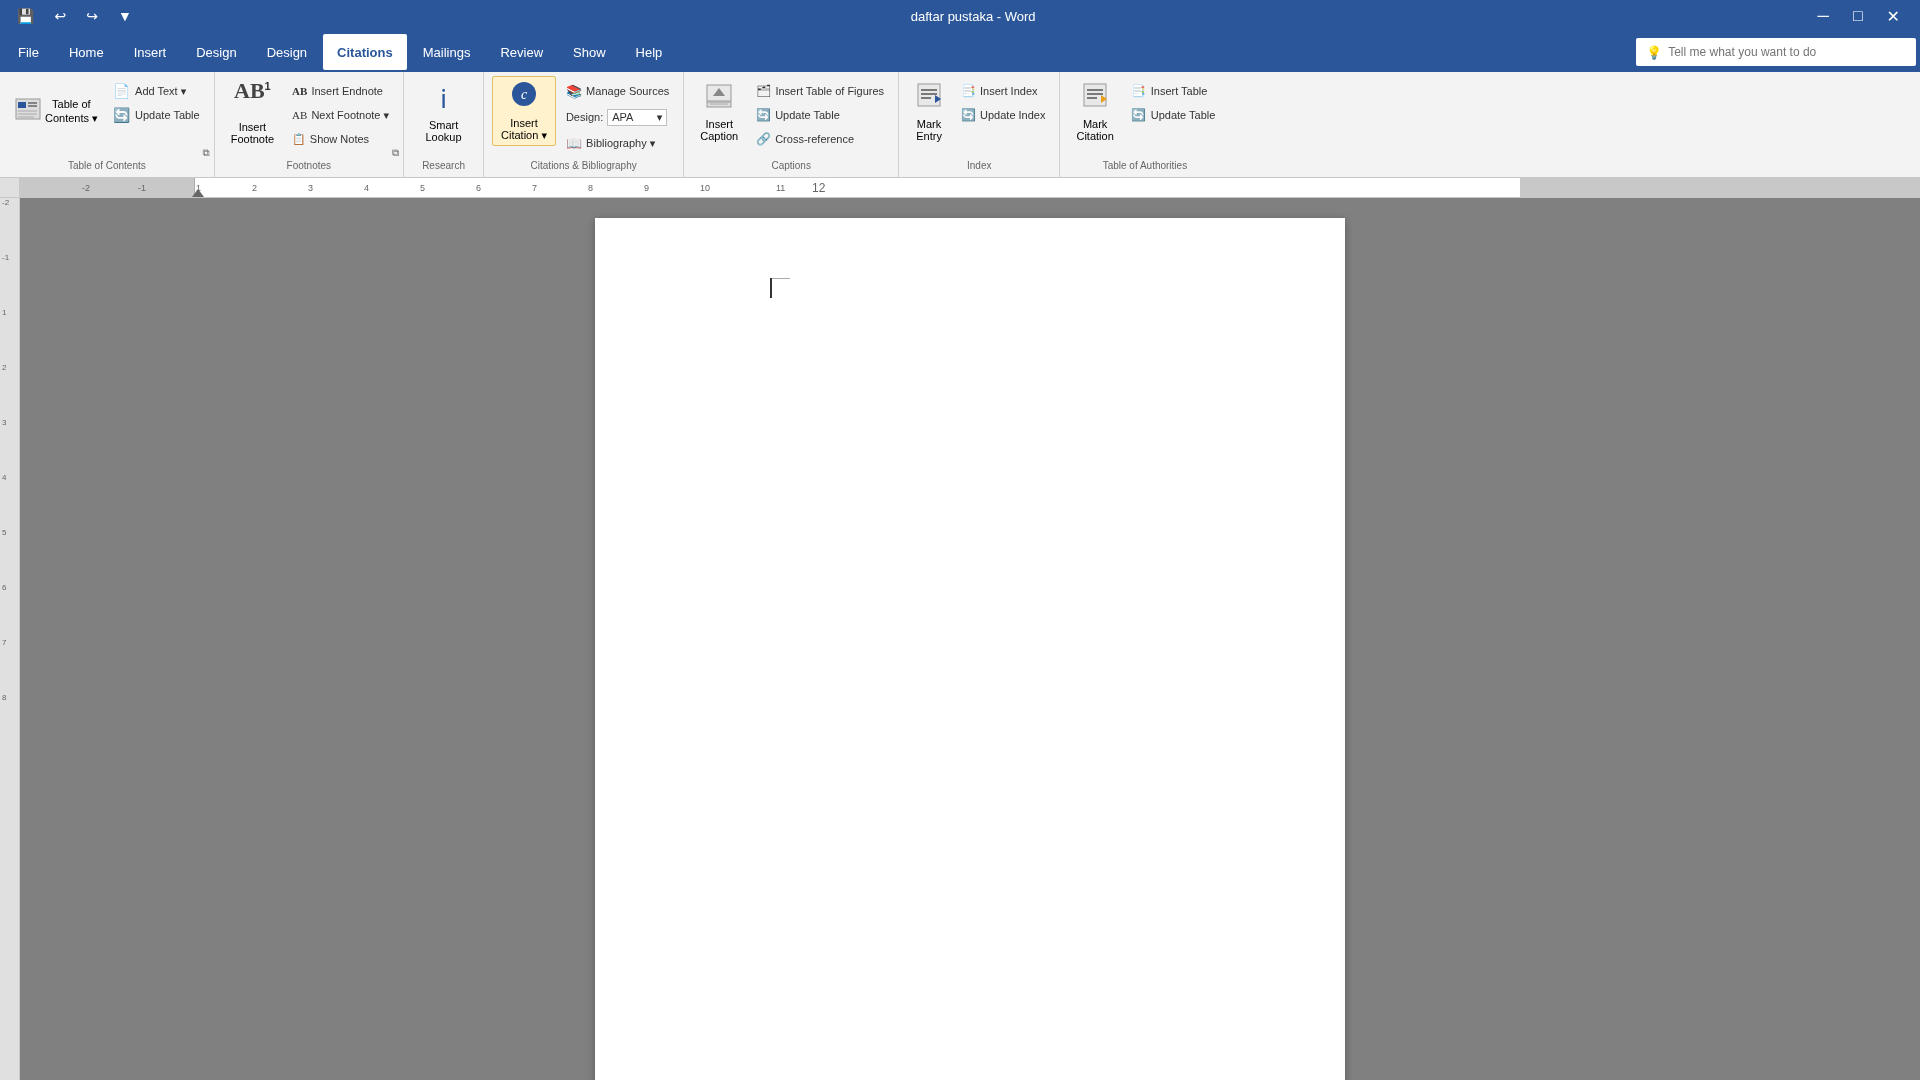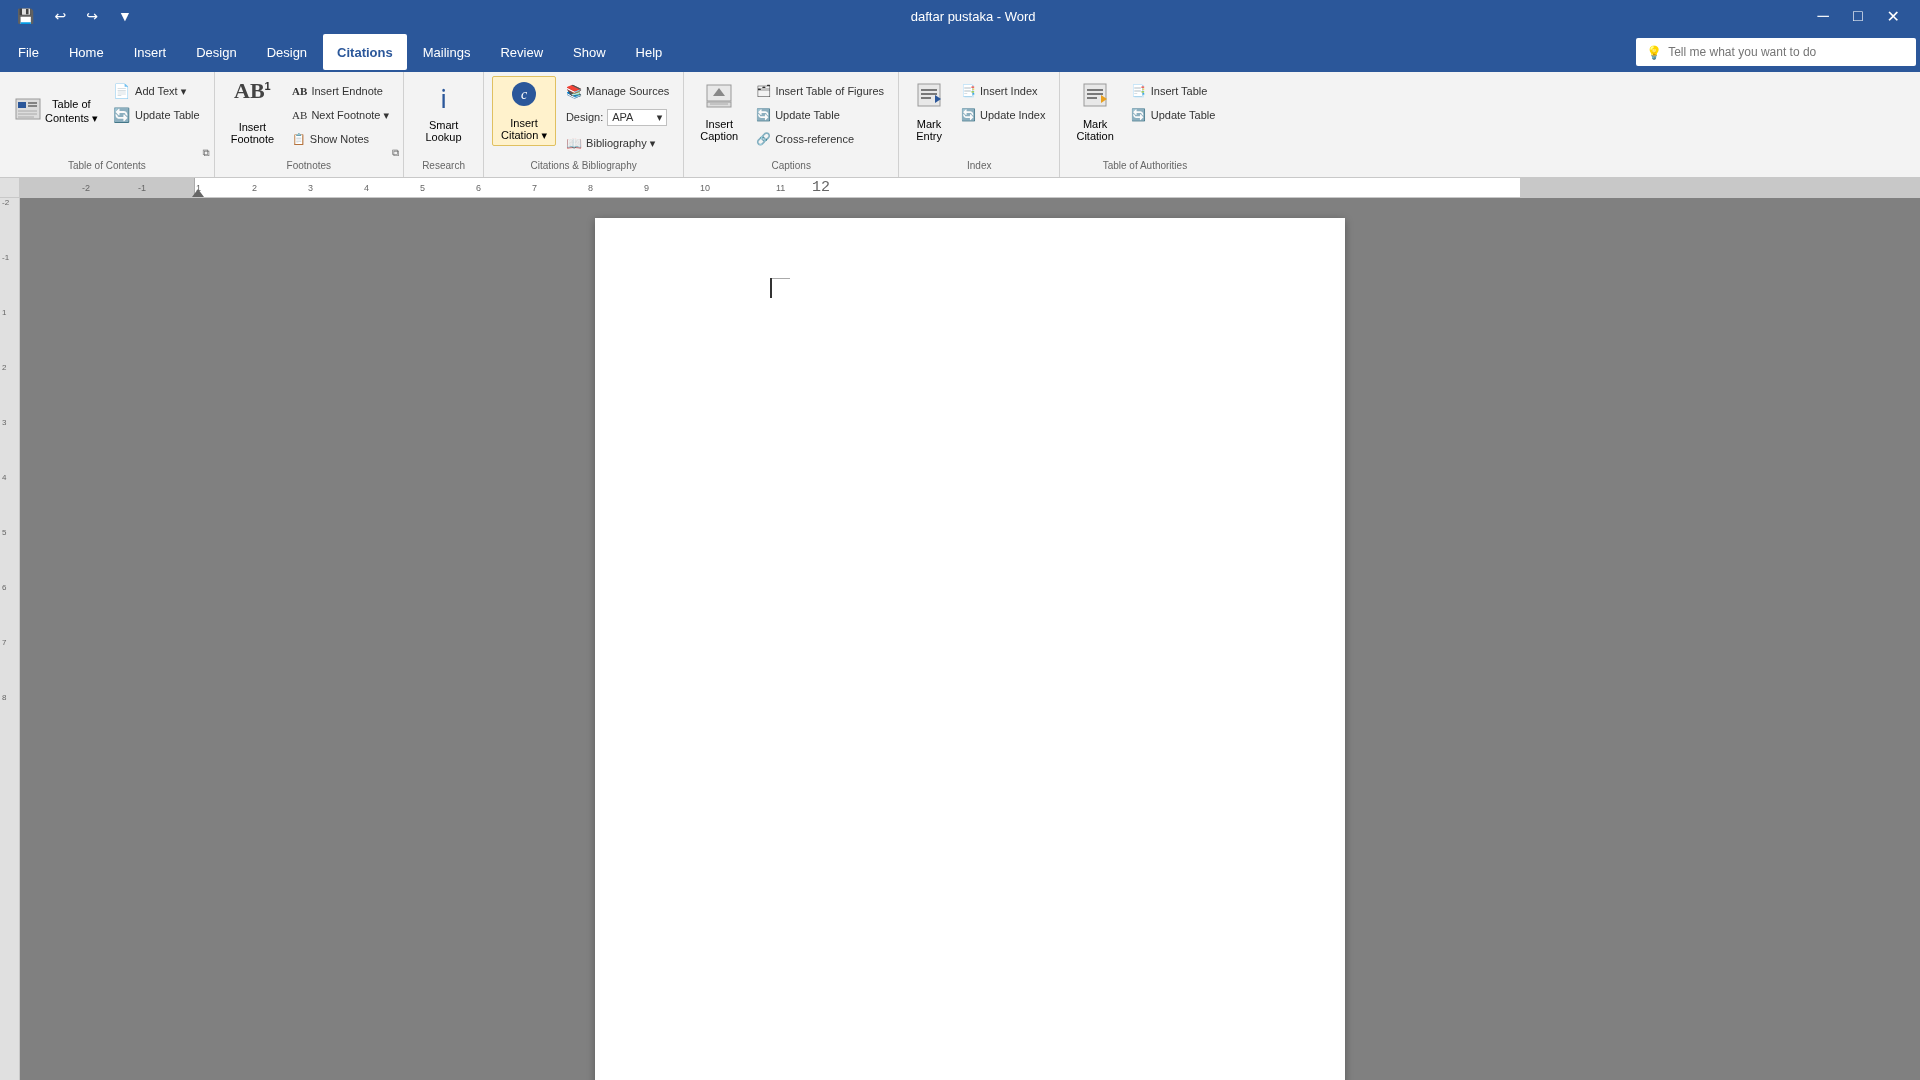--- a/index.html
+++ b/index.html
@@ -421,21 +421,21 @@
     <span style="position:absolute;left:232px;font-size:9px;color:#666;">2</span>
     <span style="position:absolute;left:288px;font-size:9px;color:#666;">3</span>
     <span style="position:absolute;left:344px;font-size:9px;color:#666;">4</span>
     <span style="position:absolute;left:400px;font-size:9px;color:#666;">5</span>
     <span style="position:absolute;left:456px;font-size:9px;color:#666;">6</span>
     <span style="position:absolute;left:512px;font-size:9px;color:#666;">7</span>
     <span style="position:absolute;left:568px;font-size:9px;color:#666;">8</span>
     <span style="position:absolute;left:624px;font-size:9px;color:#666;">9</span>
     <span style="position:absolute;left:680px;font-size:9px;color:#666;">10</span>
     <span style="position:absolute;left:736px;font-size:9px;color:#666;margin-left:20px;">11</span>
-    <span style="position:absolute;left:792px;font-size:15px;color:#666;font-family:Liberation Mono, monospace;">12</span>
+    <span style="position:absolute;left:792px;font-size:12px;color:#666;">12</span>
 
     <div style="position:absolute;left:172px;bottom:0;width:0;height:0;border-left:6px solid transparent;border-right:6px solid transparent;border-bottom:8px solid #666;"></div>
   </div>
 </div>
 
 <div class="doc-area">
 
   <div class="left-ruler">
     <span style="position:absolute;top:0px;font-size:8px;color:#666;left:2px;">-2</span>
     <span style="position:absolute;top:55px;font-size:8px;color:#666;left:2px;">-1</span>

